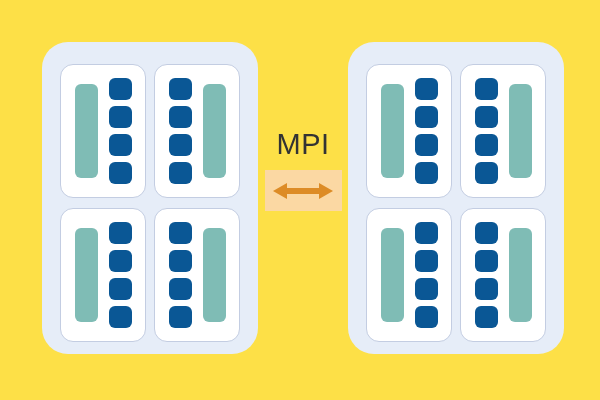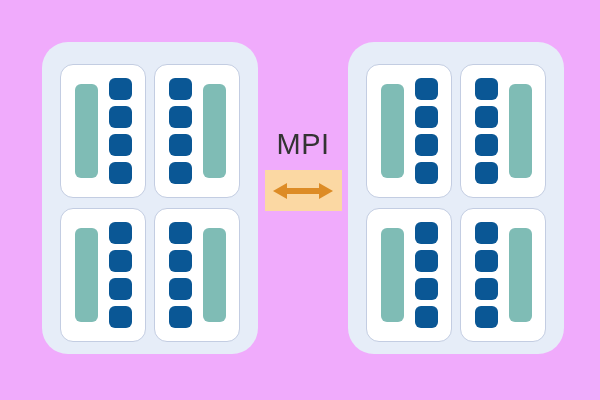--- a/index.html
+++ b/index.html
@@ -12,21 +12,21 @@
     height: 400px;
     background: #ffffff;
     font-family: "Liberation Sans", sans-serif;
     overflow: hidden;
   }
 
   #diagram {
     position: relative;
     width: 600px;
     height: 400px;
-    background: #f0abfc;
+    background: #fde047;
   }
 
   
   .node {
     position: absolute;
     top: 42px;
     width: 216px;
     height: 312px;
     background: #e6edf8;
     border-radius: 26px;

